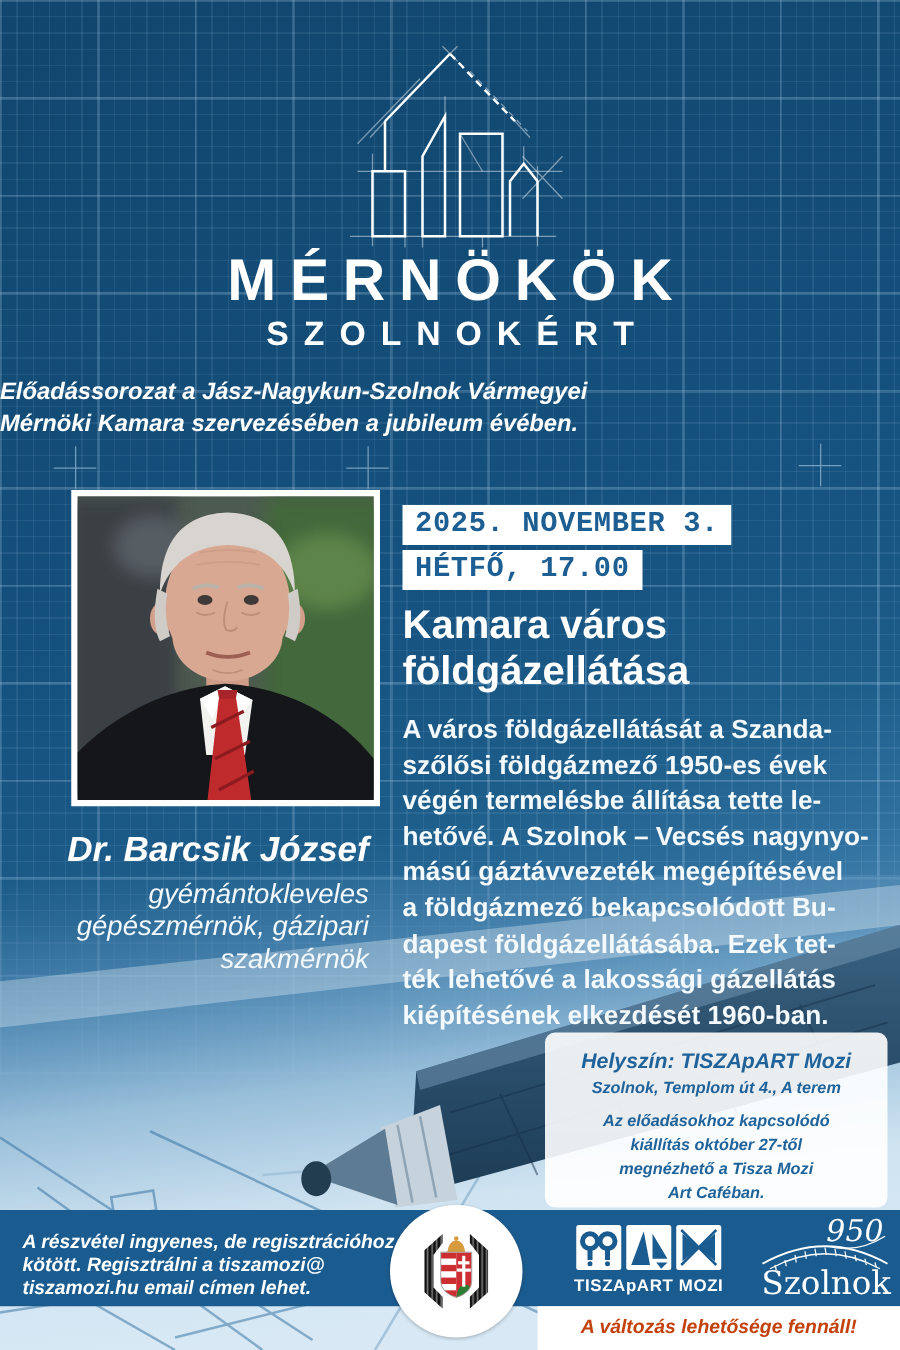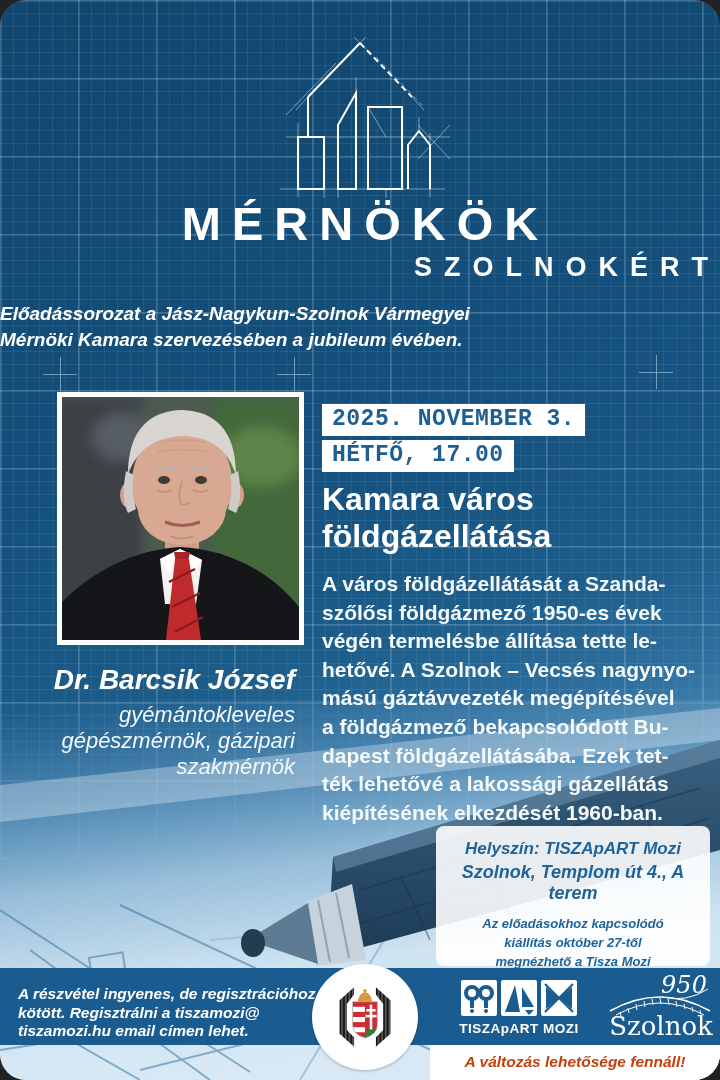--- a/index.html
+++ b/index.html
@@ -2,40 +2,39 @@
 <html><head>
 <meta charset="utf-8">
 <style>
   html,body{margin:0;padding:0;background:#222;}
   .poster{
     position:relative;width:720px;height:1080px;overflow:hidden;
     font-family:"Liberation Sans",sans-serif;color:#fff;
     background:linear-gradient(163deg,
       #11466e 0%, #134d78 30%, #175482 48%, #1d5d8a 58%,
       #2e6f9e 67%, #4d8ab4 75%, #7fafd2 84%, #b4d3e8 93%, #cde3f2 100%);
-    border-radius:26px;
   }
   .preline{white-space:pre;}
   
   .grid-small{position:absolute;left:0;top:0;width:720px;height:860px;
     background-image:
       repeating-linear-gradient(to right, rgba(170,205,235,.10) 0 1px, transparent 1px 13px),
       repeating-linear-gradient(to bottom, rgba(170,205,235,.10) 0 1px, transparent 1px 13px);}
   .grid-major{position:absolute;left:0;top:0;width:720px;height:860px;
     background-image:
       repeating-linear-gradient(to right, rgba(195,225,248,.17) 0 2px, transparent 2px 78px),
       repeating-linear-gradient(to bottom, rgba(195,225,248,.17) 0 2px, transparent 2px 78px);}
   .cross{position:absolute;width:34px;height:34px;opacity:.5;}
   .cross::before{content:"";position:absolute;left:0;right:0;top:50%;height:1px;background:#d6eafa;}
   .cross::after{content:"";position:absolute;top:0;bottom:0;left:50%;width:1px;background:#d6eafa;}
 
   .logo-mark{position:absolute;left:250px;top:36px;width:220px;height:162px;}
   .logo-title{position:absolute;left:0;top:196px;width:720px;margin:0;text-align:center;
     font-size:47px;font-weight:bold;letter-spacing:11px;padding-left:11px;box-sizing:border-box;}
-  .logo-subtitle{position:absolute;left:0;top:252px;width:720px;text-align:right;
+  .logo-subtitle{position:absolute;left:0;top:252px;width:720px;text-align:center;
     font-size:27px;font-weight:bold;letter-spacing:12px;padding-left:12px;box-sizing:border-box;}
   .series{position:absolute;left:0;top:301px;width:720px;margin:0;text-align:left;
     font-size:19px;font-style:italic;font-weight:bold;line-height:26px;}
 
   .photo-frame{position:absolute;left:57px;top:392px;width:247px;height:253px;
     background:#fff;padding:5px;box-sizing:border-box;}
   .photo-frame svg{display:block;width:100%;height:100%;}
 
   .speaker{position:absolute;left:0;top:664px;width:303px;text-align:right;padding-right:8px;box-sizing:border-box;}
   .speaker-name{font-size:28px;font-weight:bold;font-style:italic;}
@@ -45,21 +44,21 @@
   .badges{display:flex;flex-direction:column;align-items:flex-start;gap:4px;}
   .badge{background:#fff;color:#1d5e93;font-weight:bold;font-size:23px;
     padding:2px 10px 4px;letter-spacing:.5px;font-family:Liberation Mono, monospace;}
   .event-title{margin:9px 0 0;font-size:32px;font-weight:bold;line-height:37px;}
   .event-desc{margin:15px 0 0;font-size:21px;font-weight:bold;line-height:28.6px;color:#f4f9fc;}
 
   .venue-box{position:absolute;left:436px;top:826px;width:274px;height:140px;box-sizing:border-box;
     background:rgba(255,255,255,.9);border-radius:8px;color:#1f639a;text-align:center;
     font-style:italic;padding-top:13px;}
   .venue-line1{font-size:17px;font-weight:bold;}
-  .venue-line2{font-size:18px;font-weight:bold;margin-top:3px;}
+  .venue-line2{font-size:13px;font-weight:bold;margin-top:3px;}
   .venue-exh{font-size:13px;font-weight:bold;line-height:19px;margin-top:10px;}
 
   .band{position:absolute;left:0;top:968px;width:720px;height:77px;background:#1b5c90;}
   .registration{position:absolute;left:18px;top:985px;margin:0;font-size:15.5px;
     font-style:italic;font-weight:bold;line-height:18.5px;}
 
   .emblem{position:absolute;left:312px;top:964px;width:106px;height:106px;background:#fff;
     border-radius:50%;display:flex;align-items:center;justify-content:center;box-shadow:0 1px 3px rgba(0,0,0,.25);}
   .tisza-logo{position:absolute;left:458px;top:980px;width:122px;text-align:center;}
   .tiles{display:flex;gap:4px;justify-content:center;}

